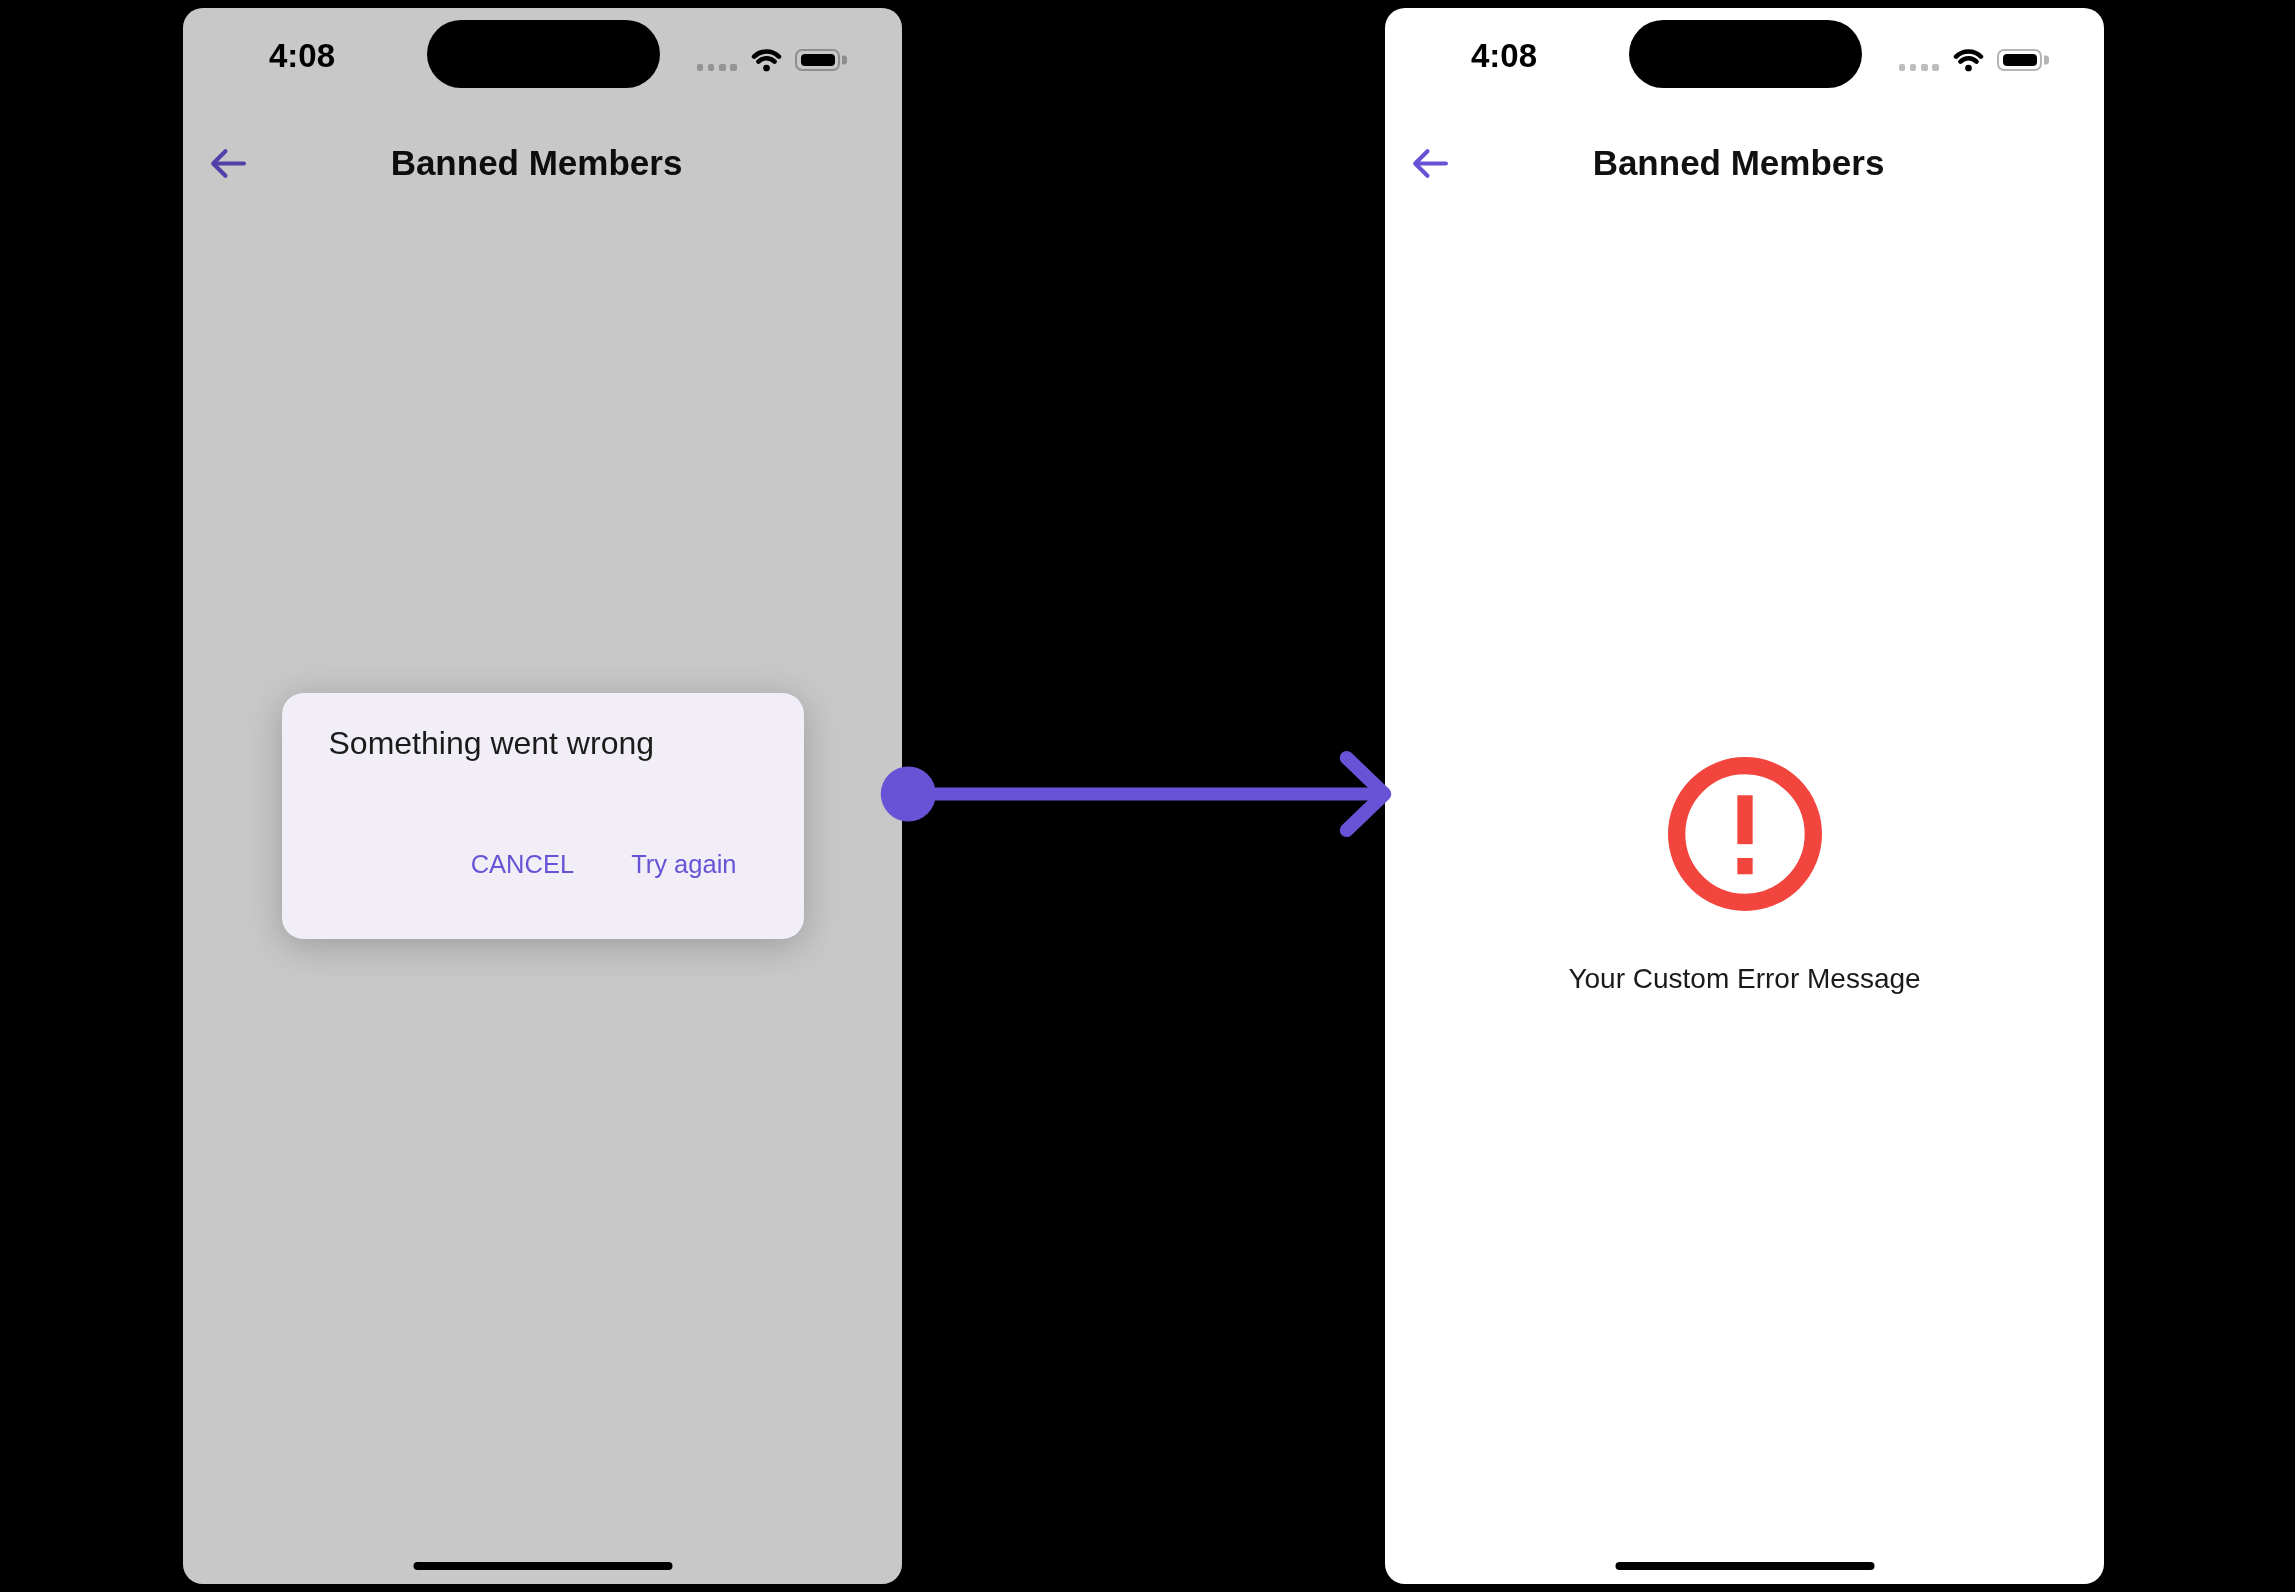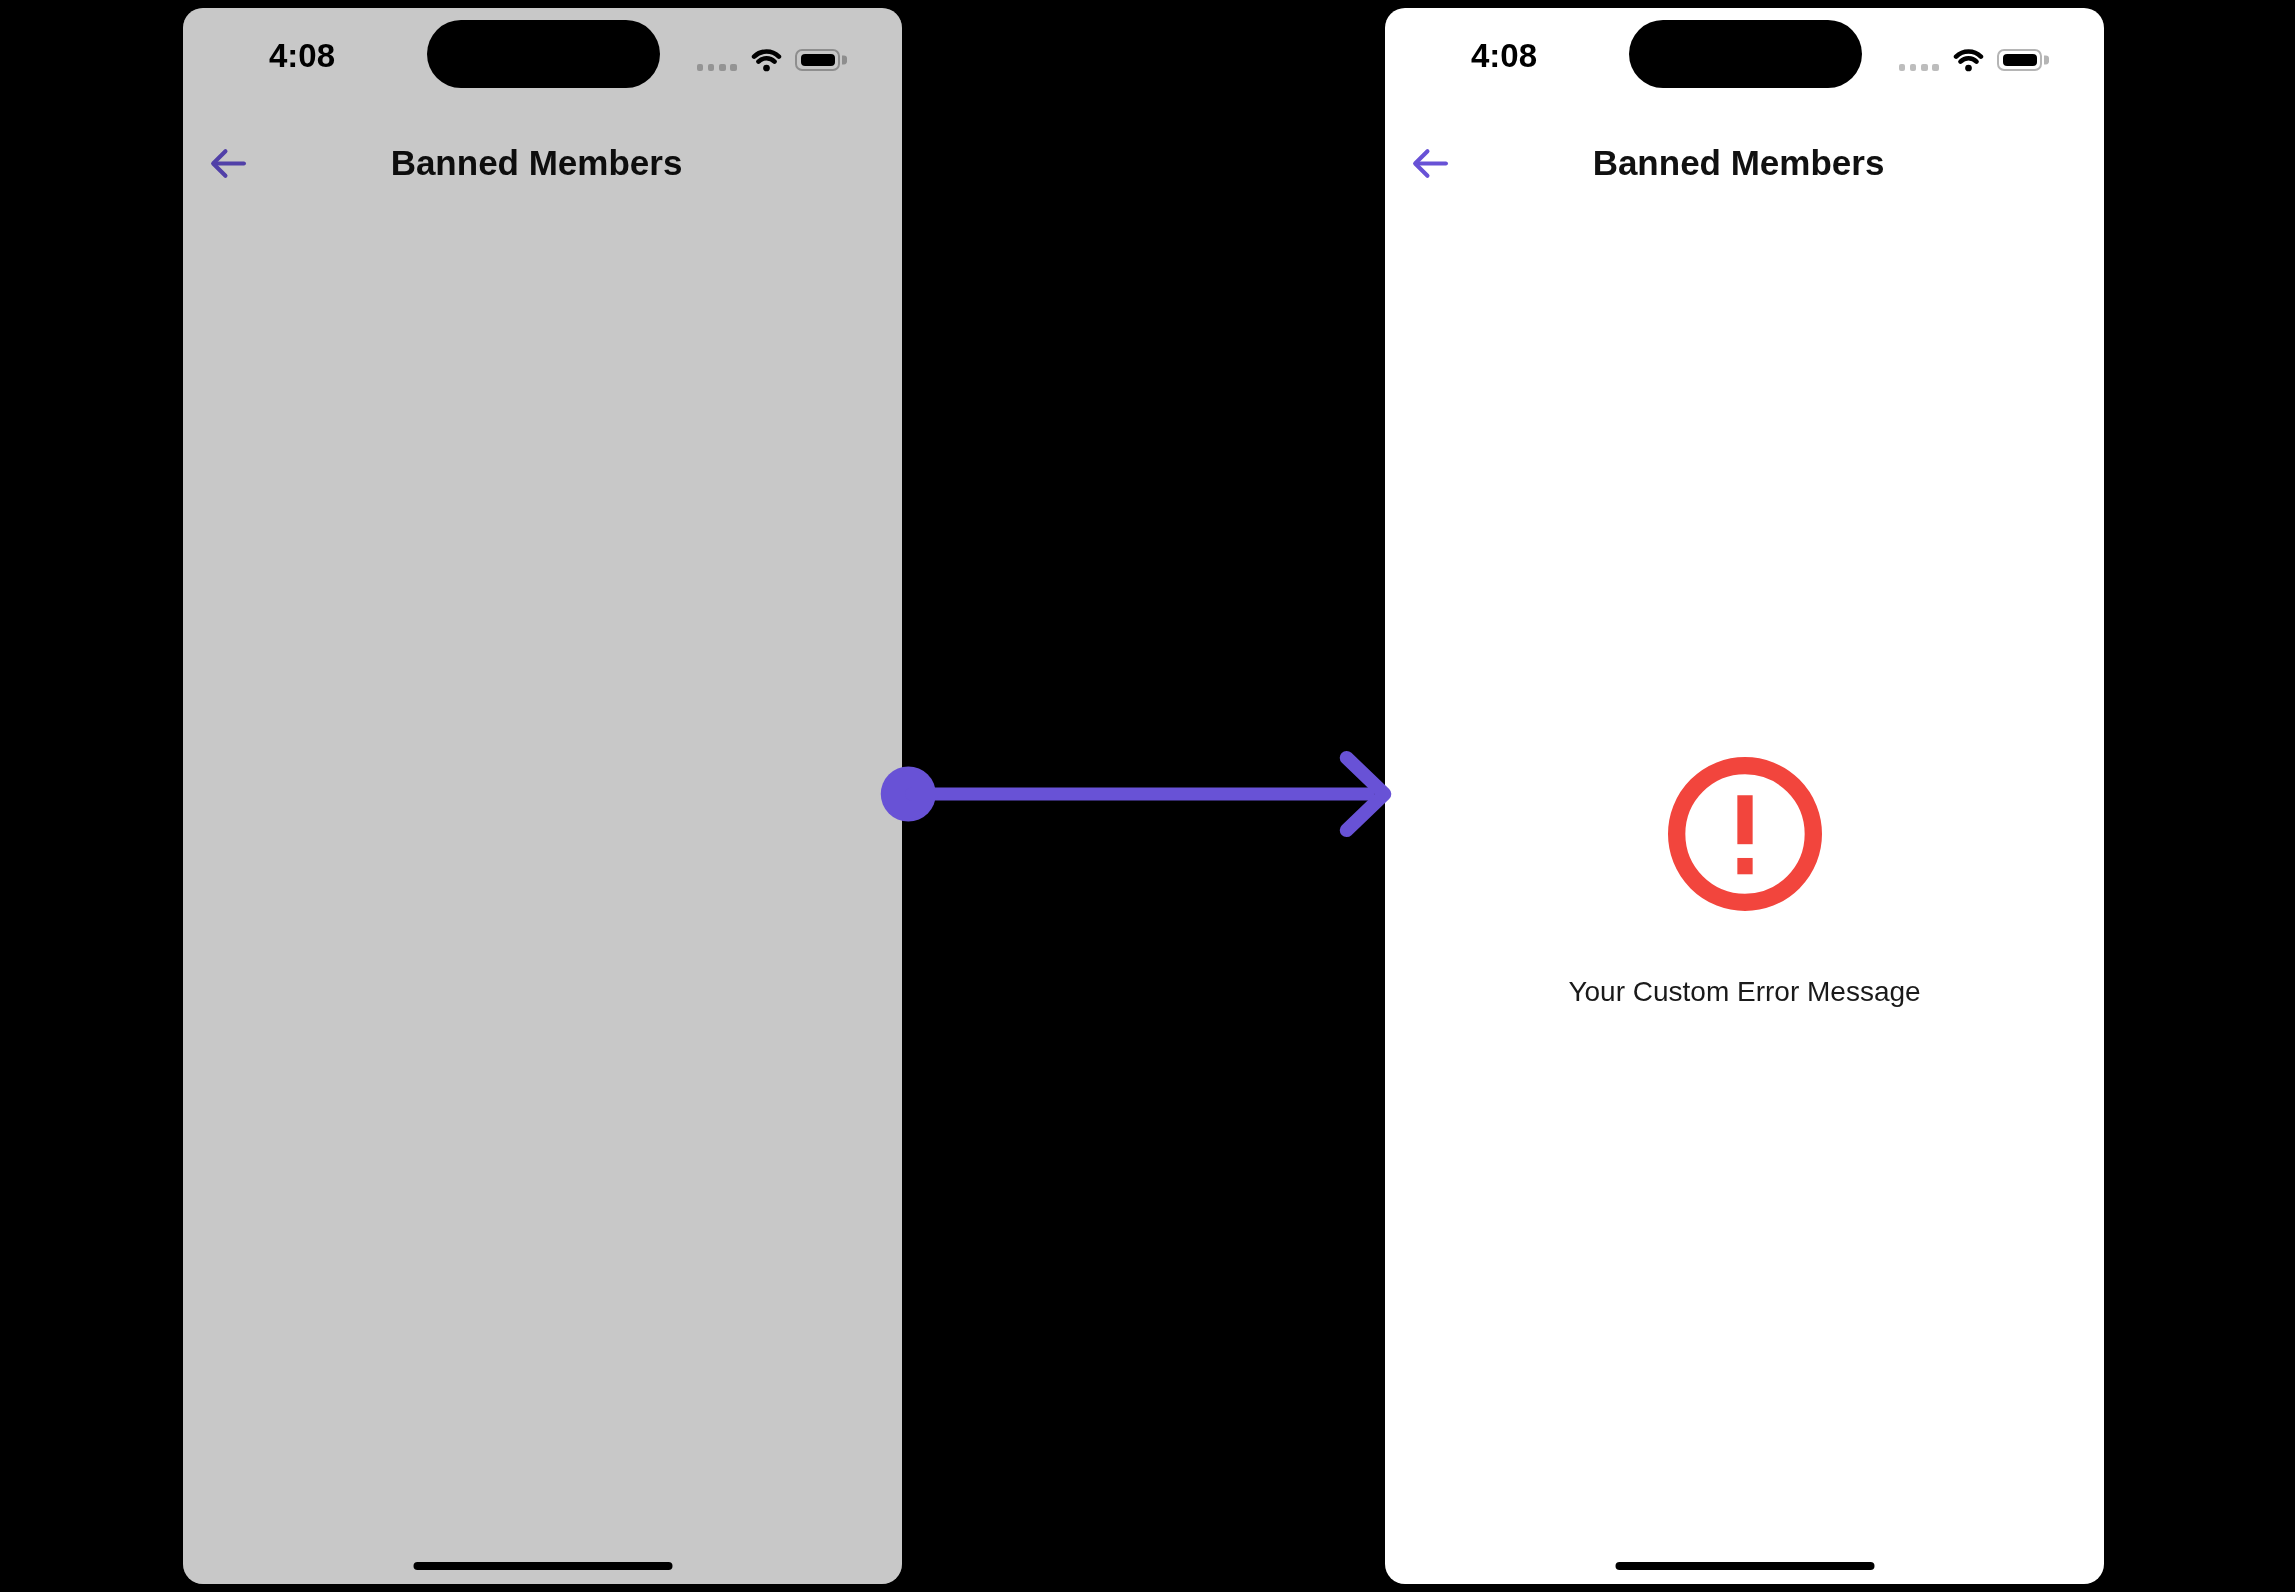--- a/index.html
+++ b/index.html
@@ -80,21 +80,21 @@
   }
   .dialog-actions button{
     background:none;border:none;padding:0;cursor:pointer;
     font-family:inherit;font-size:25.5px;font-weight:500;color:var(--accent);
   }
 
   
   .error-state{position:absolute;left:0;right:0;top:749px;z-index:2;
     display:flex;flex-direction:column;align-items:center;}
   .error-icon{width:154px;height:154px;color:var(--error);}
-  .error-msg{margin-top:65px;font-size:28px;font-weight:400;color:#1a1a1a;}
+  .error-msg{margin-top:52px;font-size:28px;font-weight:400;color:#1a1a1a;}
 
   
   .home-indicator{
     position:absolute;left:50%;transform:translateX(-50%);bottom:13.3px;
     width:259px;height:8.2px;border-radius:4.1px;background:#000;z-index:4;
   }
 
   
   .flow-arrow{position:absolute;left:868px;top:720px;width:546px;height:148px;z-index:10;color:var(--accent);}
 </style>
@@ -130,20 +130,27 @@
       <svg viewBox="0 0 76 68">
         <line x1="70" y1="34" x2="12" y2="34" stroke="currentColor" stroke-width="8" stroke-linecap="round"></line>
         <polyline points="34,10 10,34 34,58" fill="none" stroke="currentColor" stroke-width="8" stroke-linecap="round" stroke-linejoin="round"></polyline>
       </svg>
     </button>
     <div class="nav-title">Banned Members</div>
   </div>
 
   <div class="dim"></div>
 
+  <div class="dialog">
+    <div class="dialog-title">Something went wrong</div>
+    <div class="dialog-actions">
+      <button>CANCEL</button>
+      <button>Try again</button>
+    </div>
+  </div>
 
   <div class="home-indicator"></div>
 </div>
 
 <svg class="flow-arrow" viewBox="0 0 1070 290">
   <circle cx="79" cy="145" r="54" fill="currentColor"></circle>
   <line x1="85" y1="145" x2="980" y2="145" stroke="currentColor" stroke-width="25" stroke-linecap="round"></line>
   <polyline points="938,74 1012,145 938,216" fill="none" stroke="currentColor" stroke-width="27" stroke-linecap="round" stroke-linejoin="round"></polyline>
 </svg>
 

